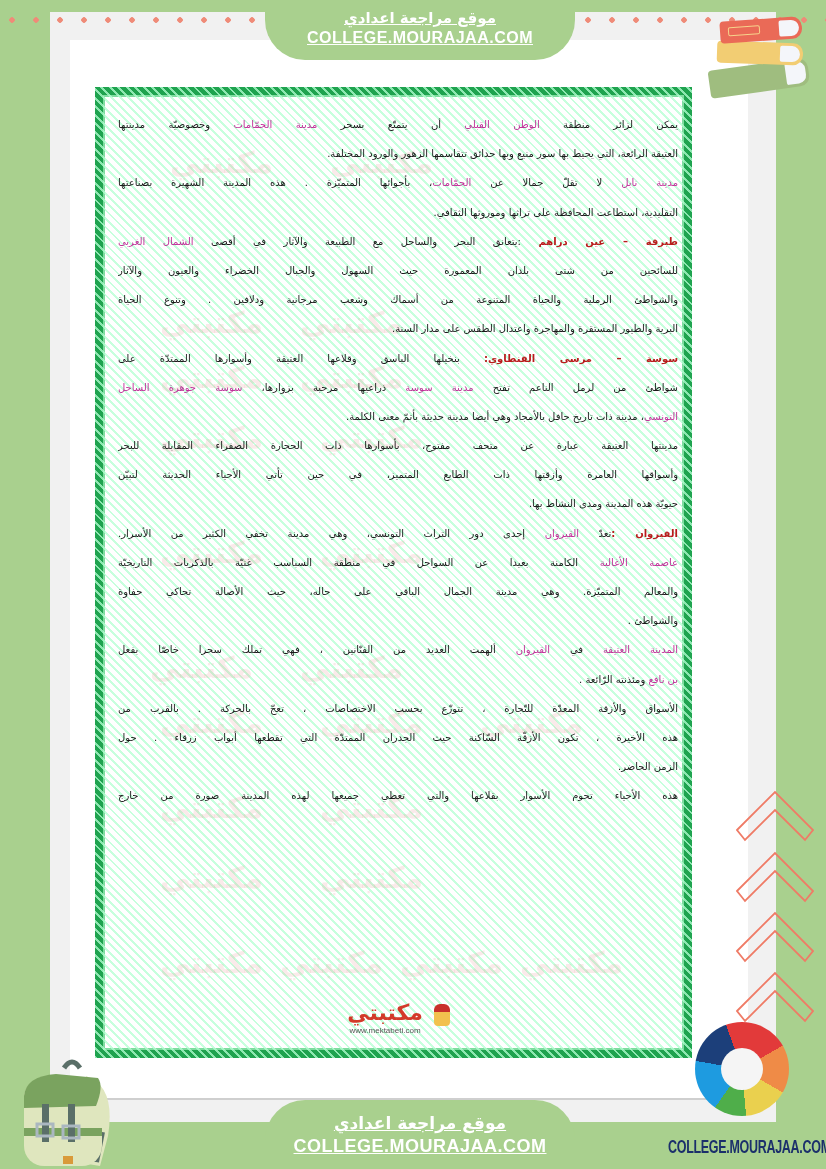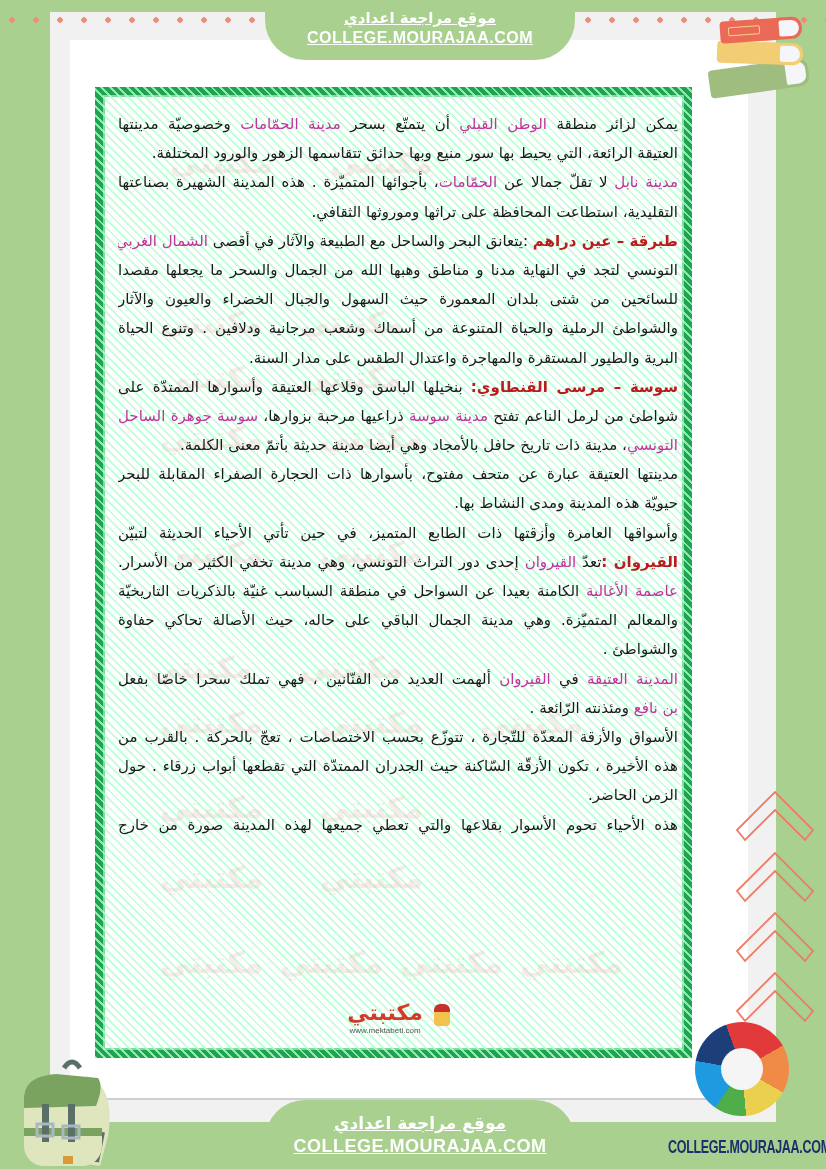--- a/index.html
+++ b/index.html
@@ -26,21 +26,21 @@
            border: 8px solid #1fa34f;
            background: #ffffff;
            box-shadow: inset 0 0 0 2px #7fdca0; }
   .frame::before { content: ""; position: absolute; inset: -8px;
            background: repeating-linear-gradient(45deg, rgba(180,255,210,.75) 0 2px, transparent 2px 6px);
            -webkit-mask: linear-gradient(#000 0 0) content-box, linear-gradient(#000 0 0);
            padding: 8px; pointer-events: none; }
 
   
   .text { position: absolute; left: 118px; top: 110px; width: 560px; direction: rtl; text-align: justify;
-          font-family: "DejaVu Sans", sans-serif; font-size: 15px; color: #1a1a1a; }
+          font-family: "DejaVu Sans", sans-serif; font-size: 10px; color: #1a1a1a; }
   .line { height: 29.2px; line-height: 29.2px; white-space: nowrap; overflow: hidden; text-align-last: justify; }
   .line.last { text-align-last: right; }
   .hl-pink { color: #c0339a; }
   .hl-blue { color: #b91c1c; font-weight: bold; }
 
   
   .wm { position: absolute; color: rgba(230, 160, 160, 0.22); font-size: 30px; font-weight: bold; direction: rtl; white-space: nowrap; pointer-events: none; }
 
   .logo-bottom { position: absolute; left: 330px; top: 1000px; width: 110px; height: 42px; text-align: center; }
   .logo-bottom .name { color: #d33a2a; font-size: 22px; font-weight: bold; direction: rtl; line-height: 26px; }
@@ -121,30 +121,29 @@
   <div class="wm" style="left:400px;top:945px;">مكتبتي</div>
   <div class="wm" style="left:520px;top:945px;">مكتبتي</div>
 </div>
 
 <div class="text" id="text-body">
     <div class="line"><span>يمكن لزائر منطقة </span><span class="hl-pink">الوطن القبلي</span><span> أن يتمتّع بسحر </span><span class="hl-pink">مدينة الحمّامات</span><span> وخصوصيّة مدينتها</span></div>
     <div class="line last"><span>العتيقة الرائعة، التي يحيط بها سور منيع وبها حدائق تتقاسمها الزهور والورود المختلفة.</span></div>
     <div class="line"><span class="hl-pink">مدينة نابل</span><span> لا تقلّ جمالا عن </span><span class="hl-pink">الحمّامات</span><span>، بأجوائها المتميّزة . هذه المدينة الشهيرة بصناعتها</span></div>
     <div class="line last"><span>التقليدية، استطاعت المحافظة على تراثها وموروثها الثقافي.</span></div>
     <div class="line"><span class="hl-blue">طبرقة – عين دراهم</span><span> :يتعانق البحر والساحل مع الطبيعة والآثار في أقصى </span><span class="hl-pink">الشمال الغربي</span></div>
-    <div class="line"><span>التونسي لتجد في النهاية مدنا و مناطق وهبها الله من الجمال والسحر ما يجعلها مقصدا</span></div>
     <div class="line"><span>للسائحين من شتى بلدان المعمورة حيث السهول والجبال الخضراء والعيون والآثار</span></div>
     <div class="line"><span>والشواطئ الرملية والحياة المتنوعة من أسماك وشعب مرجانية ودلافين . وتنوع الحياة</span></div>
     <div class="line last"><span>البرية والطيور المستقرة والمهاجرة واعتدال الطقس على مدار السنة.</span></div>
     <div class="line"><span class="hl-blue">سوسة – مرسى القنطاوي:</span><span> بنخيلها الباسق وقلاعها العتيقة وأسوارها الممتدّة على</span></div>
     <div class="line"><span>شواطئ من لرمل الناعم تفتح </span><span class="hl-pink">مدينة سوسة</span><span> ذراعيها مرحبة بزوارها، </span><span class="hl-pink">سوسة جوهرة الساحل</span></div>
     <div class="line last"><span class="hl-pink">التونسي</span><span>، مدينة ذات تاريخ حافل بالأمجاد وهي أيضا مدينة حديثة بأتمّ معنى الكلمة.</span></div>
     <div class="line"><span>مدينتها العتيقة عبارة عن متحف مفتوح، بأسوارها ذات الحجارة الصفراء المقابلة للبحر</span></div>
+    <div class="line"><span>وأسواقها العامرة وأزقتها ذات الطابع المتميز، في حين تأتي الأحياء الحديثة لتبيّن</span></div>
     <div class="line last"><span>حيويّة هذه المدينة ومدى النشاط بها.</span></div>
-    <div class="line"><span>وأسواقها العامرة وأزقتها ذات الطابع المتميز، في حين تأتي الأحياء الحديثة لتبيّن</span></div>
     <div class="line"><span class="hl-blue">القيروان :</span><span>تعدّ </span><span class="hl-pink">القيروان</span><span> إحدى دور التراث التونسي، وهي مدينة تخفي الكثير من الأسرار.</span></div>
     <div class="line"><span class="hl-pink">عاصمة الأغالبة</span><span> الكامنة بعيدا عن السواحل في منطقة السباسب غنيّة بالذكريات التاريخيّة</span></div>
     <div class="line"><span>والمعالم المتميّزة. وهي مدينة الجمال الباقي على حاله، حيث الأصالة تحاكي حفاوة</span></div>
     <div class="line last"><span>والشواطئ .</span></div>
     <div class="line"><span class="hl-pink">المدينة العتيقة</span><span> في </span><span class="hl-pink">القيروان</span><span> ألهمت العديد من الفنّانين ، فهي تملك سحرا خاصّا بفعل</span></div>
     <div class="line last"><span class="hl-pink">بن نافع</span><span> ومئذنته الرّائعة .</span></div>
     <div class="line"><span>الأسواق والأزقة المعدّة للتّجارة ، تتوزّع بحسب الاختصاصات ، تعجّ بالحركة . بالقرب من</span></div>
     <div class="line"><span>هذه الأخيرة ، تكون الأزقّة السّاكنة حيث الجدران الممتدّة التي تقطعها أبواب زرقاء . حول</span></div>
     <div class="line last"><span>الزمن الحاضر.</span></div>
     <div class="line"><span>هذه الأحياء تحوم الأسوار بقلاعها والتي تعطي جميعها لهذه المدينة صورة من خارج</span></div>

